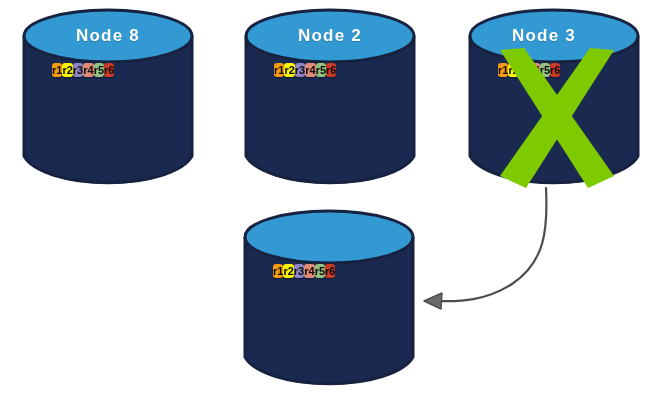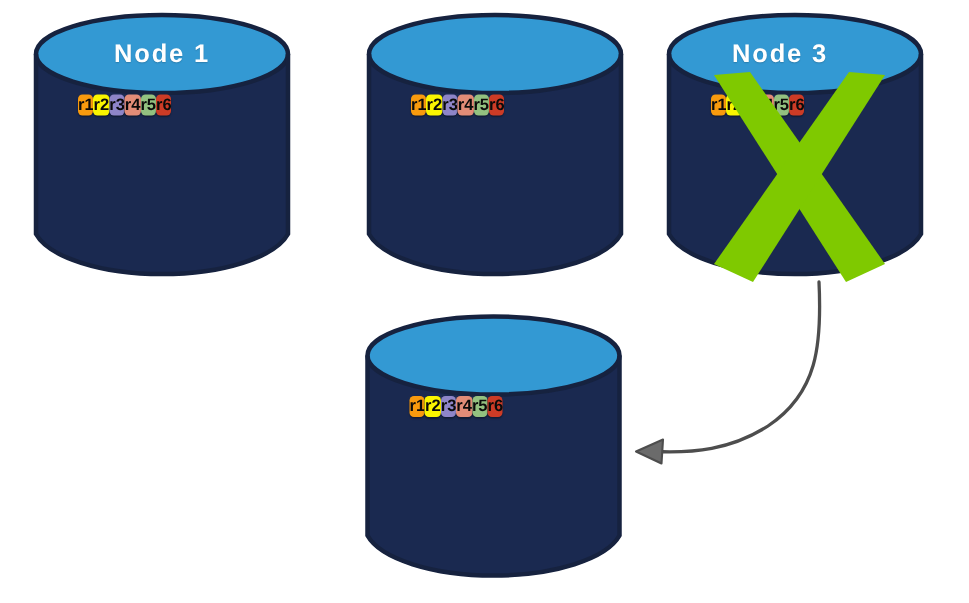--- a/index.html
+++ b/index.html
@@ -75,21 +75,21 @@
 
 <div id="canvas">
 
   <div class="node" style="left:22px; top:8px; width:172px; height:180px;">
     <svg width="172" height="180" viewBox="0 0 172 180">
       <path d="M2,28 L2,148 A86,34 0 0 0 170,148 L170,28 Z" fill="#1A2950"></path>
       <path d="M2,148 A86,34 0 0 0 170,148" fill="none" stroke="#2a3a63" stroke-width="2"></path>
       <ellipse cx="86" cy="28" rx="84" ry="26" fill="#3399D3" stroke="#16223f" stroke-width="3"></ellipse>
       <path d="M2,28 L2,148 A86,34 0 0 0 170,148 L170,28" fill="none" stroke="#16223f" stroke-width="3"></path>
     </svg>
-    <div class="node-title" style="top:18px;">Node  1</div>
+    <div class="node-title" style="top:18px;">Node  8</div>
     <div class="rows" style="left:30px; top:55px; width:113px;">
       <div class="row" style="height:14px; margin-bottom:3px; background:#F89A0E;">
         <span class="row-label">r1</span>
       </div>
       <div class="row" style="height:14px; margin-bottom:3px; background:#FAF500;">
         <span class="row-label">r2</span>
       </div>
       <div class="row" style="height:14px; margin-bottom:3px; background:#8E85C8;">
         <span class="row-label">r3</span>
       </div>
@@ -105,43 +105,44 @@
     </div>
   </div>
 
   <div class="node" style="left:244px; top:8px; width:172px; height:180px;">
     <svg width="172" height="180" viewBox="0 0 172 180">
       <path d="M2,28 L2,148 A86,34 0 0 0 170,148 L170,28 Z" fill="#1A2950"></path>
       <path d="M2,148 A86,34 0 0 0 170,148" fill="none" stroke="#2a3a63" stroke-width="2"></path>
       <ellipse cx="86" cy="28" rx="84" ry="26" fill="#3399D3" stroke="#16223f" stroke-width="3"></ellipse>
       <path d="M2,28 L2,148 A86,34 0 0 0 170,148 L170,28" fill="none" stroke="#16223f" stroke-width="3"></path>
     </svg>
-    <div class="rows" style="left:30px; top:55px; width:113px;">
-      <div class="row" style="height:14px; margin-bottom:3px; background:#F89A0E;">
-        <span class="row-label">r1</span>
-      </div>
-      <div class="row" style="height:14px; margin-bottom:3px; background:#FAF500;">
-        <span class="row-label">r2</span>
-      </div>
-      <div class="row" style="height:14px; margin-bottom:3px; background:#8E85C8;">
-        <span class="row-label">r3</span>
-      </div>
-      <div class="row" style="height:14px; margin-bottom:3px; background:#E28C77;">
-        <span class="row-label">r4</span>
-      </div>
-      <div class="row" style="height:14px; margin-bottom:3px; background:#93C180;">
-        <span class="row-label">r5</span>
-      </div>
-      <div class="row" style="height:14px; background:#CC3B26;">
-        <span class="row-label">r6</span>
-      </div>
-    </div>
-  </div>
-
-  <div class="node" style="left:444px; top:8px; width:152px; height:180px;">
+    <div class="node-title" style="top:18px;">Node  2</div>
+    <div class="rows" style="left:30px; top:55px; width:113px;">
+      <div class="row" style="height:14px; margin-bottom:3px; background:#F89A0E;">
+        <span class="row-label">r1</span>
+      </div>
+      <div class="row" style="height:14px; margin-bottom:3px; background:#FAF500;">
+        <span class="row-label">r2</span>
+      </div>
+      <div class="row" style="height:14px; margin-bottom:3px; background:#8E85C8;">
+        <span class="row-label">r3</span>
+      </div>
+      <div class="row" style="height:14px; margin-bottom:3px; background:#E28C77;">
+        <span class="row-label">r4</span>
+      </div>
+      <div class="row" style="height:14px; margin-bottom:3px; background:#93C180;">
+        <span class="row-label">r5</span>
+      </div>
+      <div class="row" style="height:14px; background:#CC3B26;">
+        <span class="row-label">r6</span>
+      </div>
+    </div>
+  </div>
+
+  <div class="node" style="left:468px; top:8px; width:152px; height:180px;">
     <svg width="172" height="180" viewBox="0 0 172 180">
       <path d="M2,28 L2,148 A86,34 0 0 0 170,148 L170,28 Z" fill="#1A2950"></path>
       <path d="M2,148 A86,34 0 0 0 170,148" fill="none" stroke="#2a3a63" stroke-width="2"></path>
       <ellipse cx="86" cy="28" rx="84" ry="26" fill="#3399D3" stroke="#16223f" stroke-width="3"></ellipse>
       <path d="M2,28 L2,148 A86,34 0 0 0 170,148 L170,28" fill="none" stroke="#16223f" stroke-width="3"></path>
     </svg>
     <div class="node-title" style="top:18px;">Node  3</div>
     <div class="rows" style="left:30px; top:55px; width:113px;">
       <div class="row" style="height:14px; margin-bottom:3px; background:#F89A0E;">
         <span class="row-label">r1</span>

